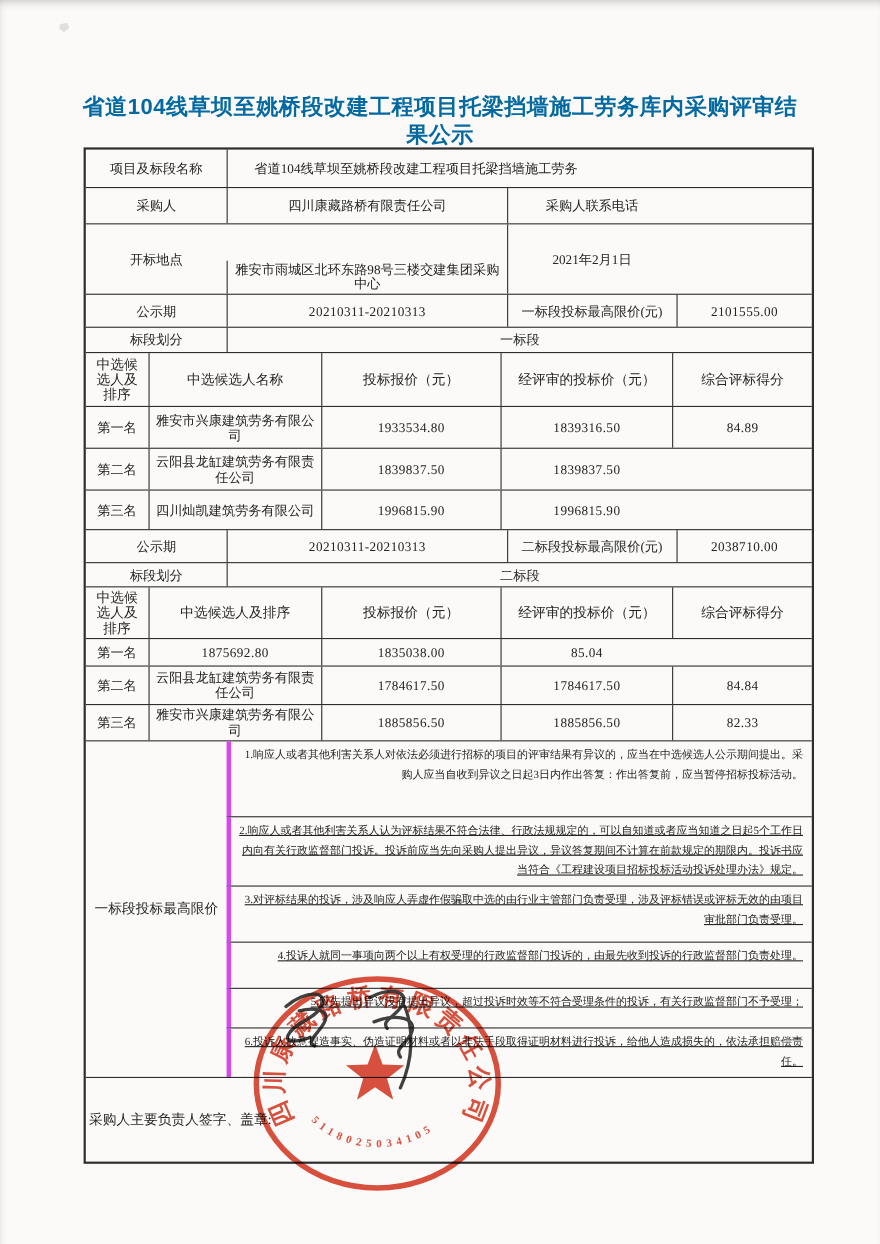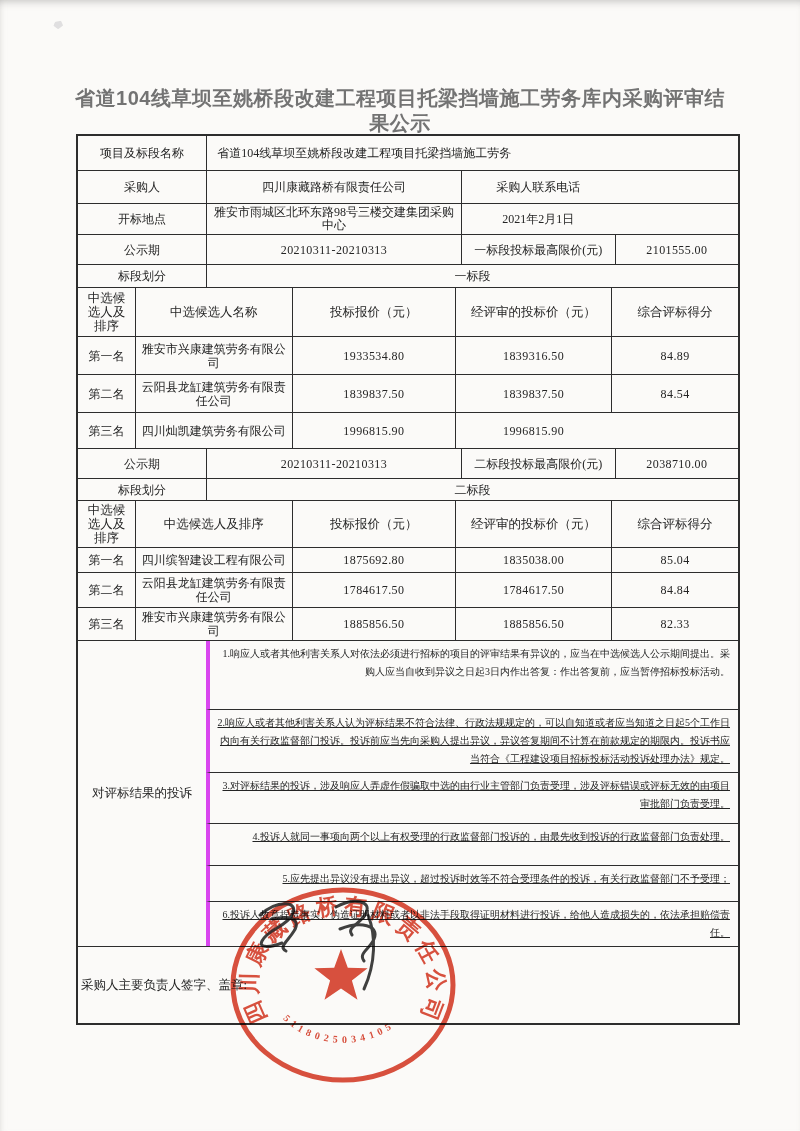--- a/index.html
+++ b/index.html
@@ -17,37 +17,37 @@
   }
   .scan-smudge{
     position:absolute;left:54px;top:20px;width:9px;height:9px;
     background:#9a9aa0;opacity:.28;transform:rotate(28deg);
     clip-path:polygon(0 45%,55% 0,100% 35%,70% 100%,8% 88%);
   }
   .title{
     position:absolute;top:86px;left:72px;width:656px;
     margin:0;text-align:center;
     font-family:"Liberation Sans","DejaVu Sans",sans-serif;
-    font-weight:700;font-size:20px;line-height:25px;color:#737373;
+    font-weight:700;font-size:20px;line-height:25px;color:#0369a1;
     letter-spacing:.5px;
   }
   .doc-table{
     position:absolute;left:76px;top:134px;width:664px;
     border:2px solid #2d2d2d;background:transparent;
     box-sizing:border-box;
   }
   .trow{display:grid;position:relative;box-sizing:border-box;}
   .trow + .trow{border-top:1px solid #2d2d2d;}
   .cell{
     display:flex;align-items:center;justify-content:center;
     text-align:center;font-size:12px;line-height:14px;
     padding:2px 4px;box-sizing:border-box;color:#242424;
   }
   .cell + .cell{border-left:1px solid #2d2d2d;}
-  .cell.left{justify-content:flex-start;text-align:left;padding-left:10px;}
+  .cell.left{justify-content:flex-start;text-align:left;padding-left:24px;}
   .g2{grid-template-columns:19.43% 80.57%;}
   .g4{grid-template-columns:19.43% 38.55% 23.34% 18.68%;}
   .g5{grid-template-columns:8.6% 23.8% 24.7% 23.7% 19.2%;}
   .gnotes{grid-template-columns:19.43% 80.57%;}
   .h22{min-height:22px}.h23{min-height:23px}.h25{min-height:25px}.h28{min-height:28px}
   .h30{min-height:30px}.h33{min-height:33px}.h34{min-height:34px}.h35{min-height:35px}
   .h36{min-height:36px}.h38{min-height:38px}.h43{min-height:43px}.h49{min-height:49px}
   .h77{min-height:77px}
   .num{letter-spacing:.4px;}
   .note-label{
@@ -90,21 +90,21 @@
     </div>
 
     <div class="trow g4 h33">
       <div class="cell">采购人</div>
       <div class="cell">四川康藏路桥有限责任公司</div>
       <div class="cell">采购人联系电话</div>
     </div>
 
     <div class="trow g4 h30">
       <div class="cell">开标地点</div>
-      <div class="cell" style="line-height:13px;">雅安市雨城区北环东路98号三楼交建集团采购中心</div>
+      <div class="cell" style="line-height:13px;margin-top:33px;">雅安市雨城区北环东路98号三楼交建集团采购中心</div>
       <div class="cell">2021年2月1日</div>
     </div>
 
     <div class="trow g4 h30">
       <div class="cell">公示期</div>
       <div class="cell num">20210311-20210313</div>
       <div class="cell">一标段投标最高限价(元)</div>
       <div class="cell num">2101555.00</div>
     </div>
 
@@ -126,21 +126,20 @@
       <div class="cell">雅安市兴康建筑劳务有限公司</div>
       <div class="cell num">1933534.80</div>
       <div class="cell num">1839316.50</div>
       <div class="cell num">84.89</div>
     </div>
     <div class="trow g5 h38">
       <div class="cell">第二名</div>
       <div class="cell">云阳县龙缸建筑劳务有限责任公司</div>
       <div class="cell num">1839837.50</div>
       <div class="cell num">1839837.50</div>
-      <div class="cell num">84.54</div>
     </div>
     <div class="trow g5 h36">
       <div class="cell">第三名</div>
       <div class="cell">四川灿凯建筑劳务有限公司</div>
       <div class="cell num">1996815.90</div>
       <div class="cell num">1996815.90</div>
     </div>
 
     <div class="trow g4 h30">
       <div class="cell">公示期</div>
@@ -157,42 +156,41 @@
     <div class="trow g5 h43">
       <div class="cell" style="font-size:12.5px">中选候选人及排序</div>
       <div class="cell" style="font-size:12.5px">中选候选人及排序</div>
       <div class="cell" style="font-size:12.5px">投标报价（元）</div>
       <div class="cell" style="font-size:12.5px">经评审的投标价（元）</div>
       <div class="cell" style="font-size:12.5px">综合评标得分</div>
     </div>
 
     <div class="trow g5 h25">
       <div class="cell">第一名</div>
-      <div class="cell">四川缤智建设工程有限公司</div>
       <div class="cell num">1875692.80</div>
       <div class="cell num">1835038.00</div>
       <div class="cell num">85.04</div>
     </div>
     <div class="trow g5 h35">
       <div class="cell">第二名</div>
       <div class="cell">云阳县龙缸建筑劳务有限责任公司</div>
       <div class="cell num">1784617.50</div>
       <div class="cell num">1784617.50</div>
       <div class="cell num">84.84</div>
     </div>
     <div class="trow g5 h28">
       <div class="cell">第三名</div>
       <div class="cell">雅安市兴康建筑劳务有限公司</div>
       <div class="cell num">1885856.50</div>
       <div class="cell num">1885856.50</div>
       <div class="cell num">82.33</div>
     </div>
 
     <div class="trow gnotes">
-      <div class="note-label">对评标结果的投诉</div>
+      <div class="note-label">一标段投标最高限价</div>
       <div class="note-cell n1">1.响应人或者其他利害关系人对依法必须进行招标的项目的评审结果有异议的，应当在中选候选人公示期间提出。采购人应当自收到异议之日起3日内作出答复：作出答复前，应当暂停招标投标活动。</div>
       <div class="note-cell n2">2.响应人或者其他利害关系人认为评标结果不符合法律、行政法规规定的，可以自知道或者应当知道之日起5个工作日内向有关行政监督部门投诉。投诉前应当先向采购人提出异议，异议答复期间不计算在前款规定的期限内。投诉书应当符合《工程建设项目招标投标活动投诉处理办法》规定。</div>
       <div class="note-cell n3">3.对评标结果的投诉，涉及响应人弄虚作假骗取中选的由行业主管部门负责受理，涉及评标错误或评标无效的由项目审批部门负责受理。</div>
       <div class="note-cell n4">4.投诉人就同一事项向两个以上有权受理的行政监督部门投诉的，由最先收到投诉的行政监督部门负责处理。</div>
       <div class="note-cell n5">5.应先提出异议没有提出异议，超过投诉时效等不符合受理条件的投诉，有关行政监督部门不予受理；</div>
       <div class="note-cell n6">6.投诉人故意捏造事实、伪造证明材料或者以非法手段取得证明材料进行投诉，给他人造成损失的，依法承担赔偿责任。</div>
     </div>
 
     <div class="trow h77 sign-row">
       <div class="cell sign-cell">采购人主要负责人签字、盖章:</div>

